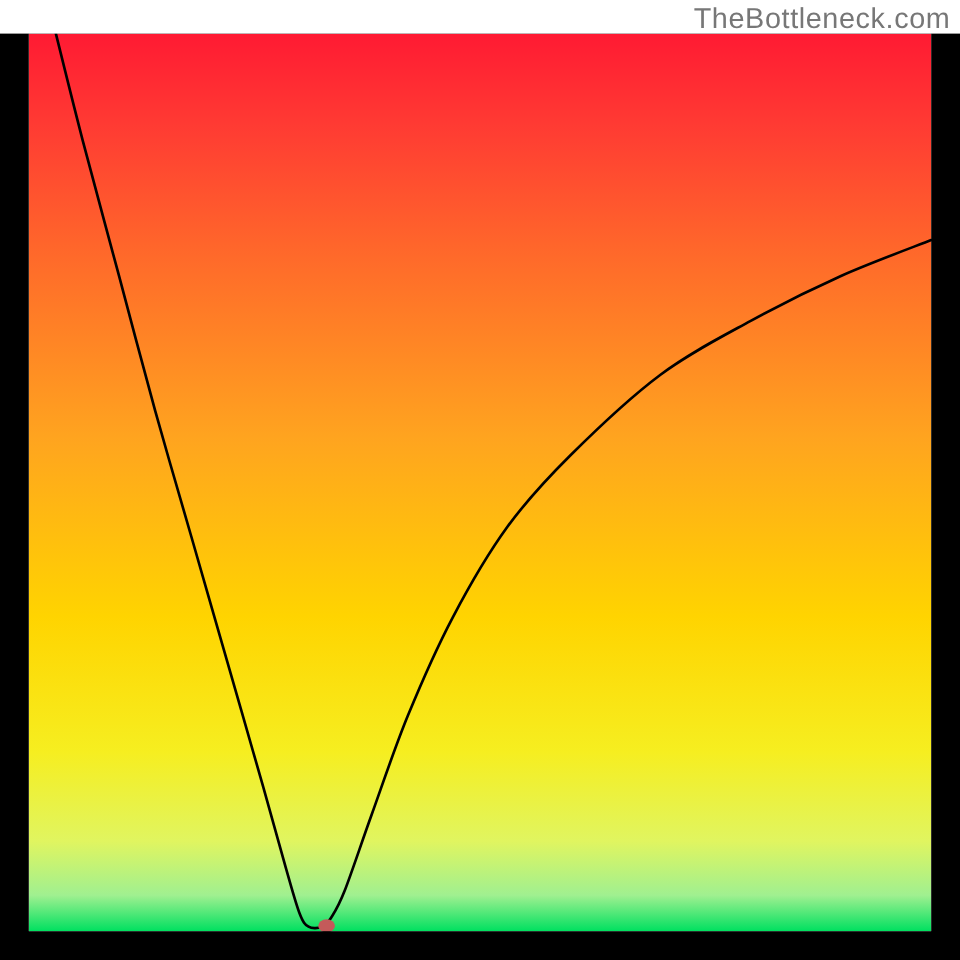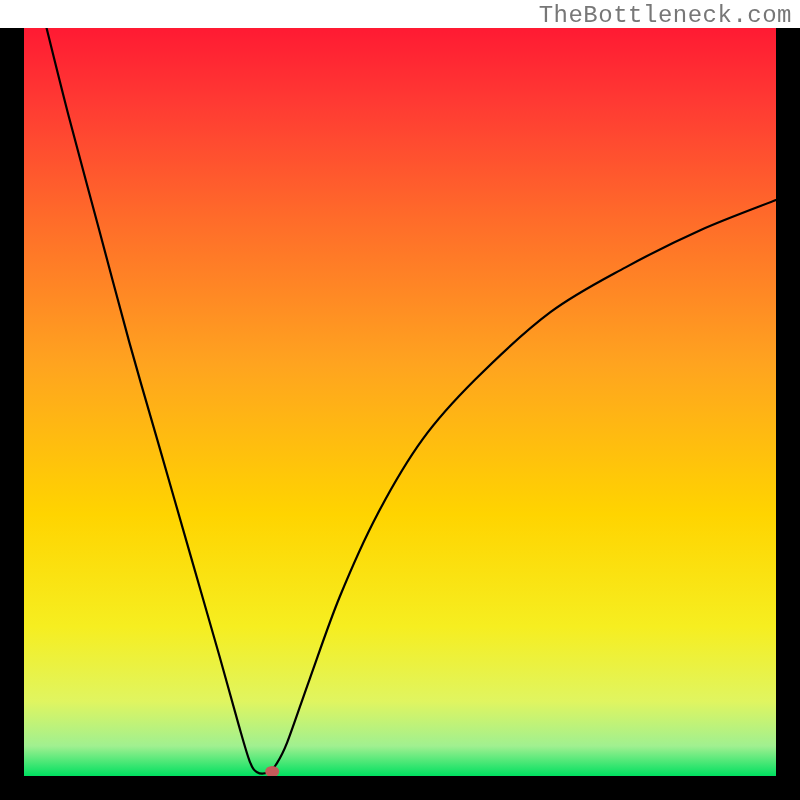--- a/index.html
+++ b/index.html
@@ -8,21 +8,20 @@
     width: 800px;
     height: 800px;
     background: #ffffff;
     overflow: hidden;
     font-family: Arial, Helvetica, sans-serif;
   }
   .chart-container {
     position: relative;
     width: 800px;
     height: 564px;
-    font-family: Liberation Mono, monospace;
   }
   .watermark {
     position: absolute;
     top: 2px;
     right: 8px;
     color: #777777;
     font-size: 24px;
     font-weight: 400;
     letter-spacing: 0.5px;
     z-index: 10;

